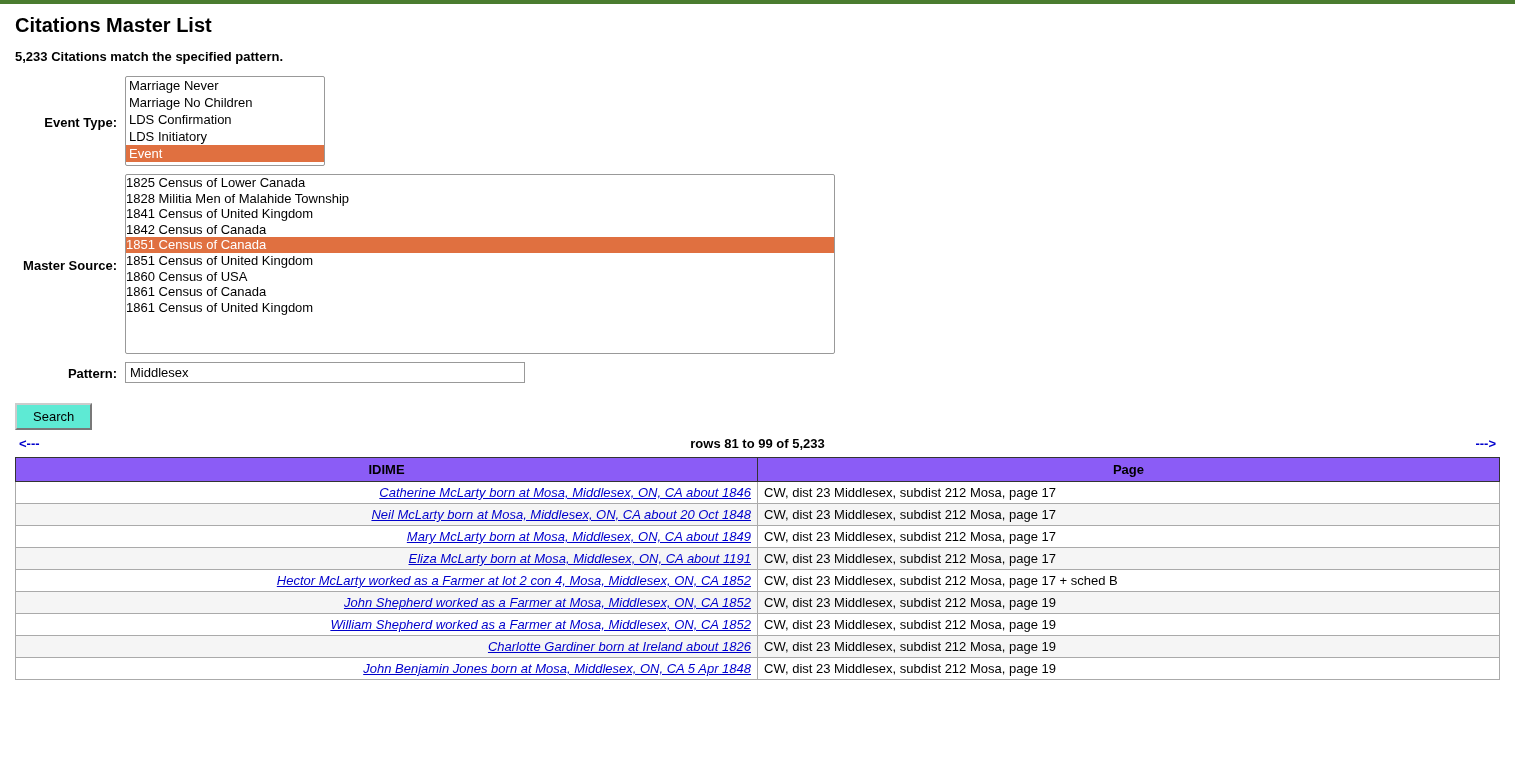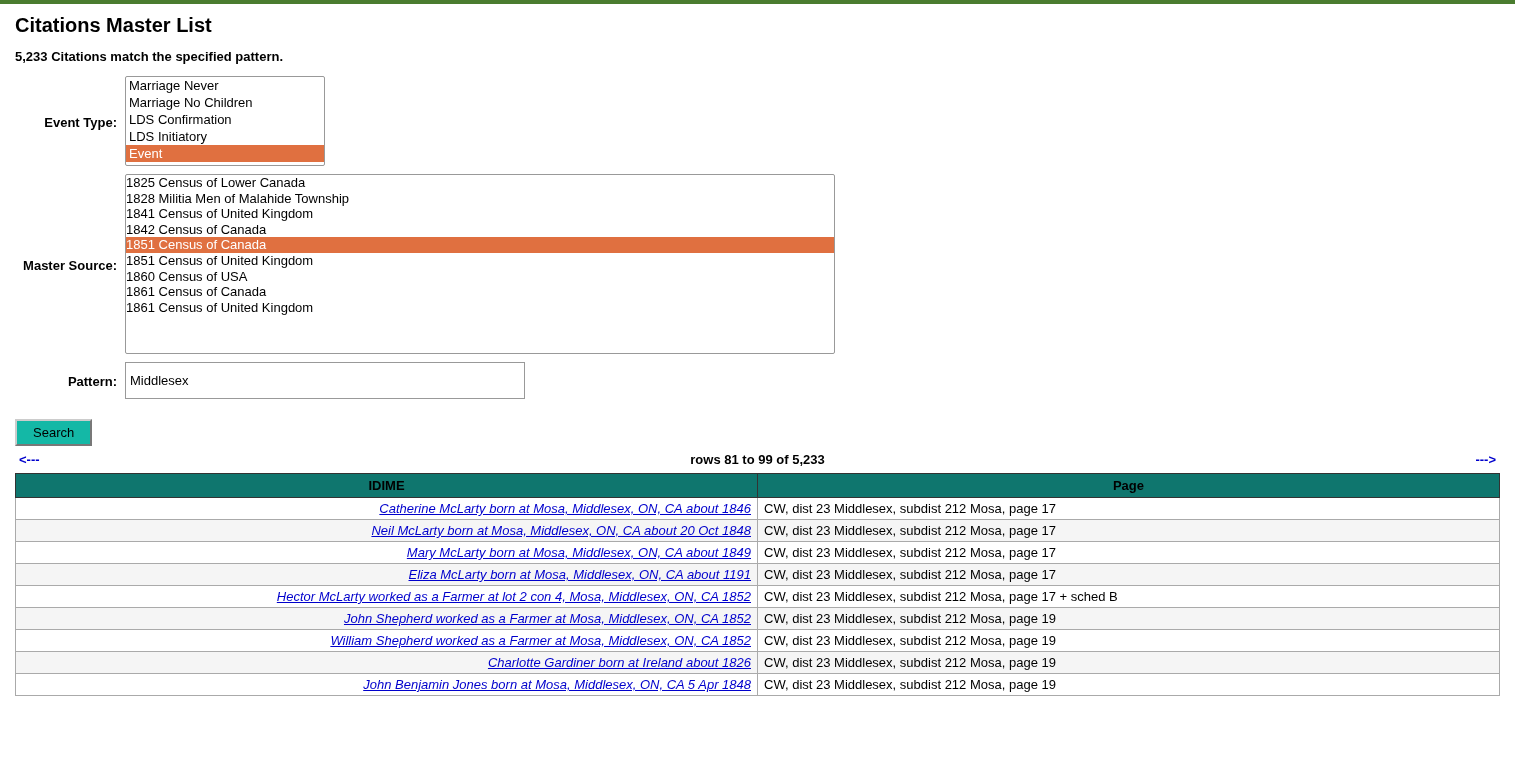--- a/index.html
+++ b/index.html
@@ -63,27 +63,27 @@
       font-size: 13px;
     }
     .master-source-select option.selected-option {
       background-color: #e07040;
       color: #fff;
     }
     .pattern-input {
       width: 400px;
       border: 1px solid #999;
       font-size: 13px;
-      padding: 10px 4px;
+      padding: 2px 4px;
     }
     .search-button {
       margin-top: 10px;
       padding: 4px 16px;
       font-size: 13px;
-      background: #14b8a6;
+      background: #5eead4;
       border: 2px outset #ccc;
       cursor: pointer;
       font-weight: normal;
     }
     .results-nav {
       display: flex;
       justify-content: space-between;
       align-items: center;
       padding: 6px 4px;
       font-size: 13px;
@@ -100,21 +100,21 @@
       text-decoration: none;
       cursor: pointer;
       font-weight: bold;
     }
     .results-table {
       width: 100%;
       border-collapse: collapse;
       border: 1px solid #333;
     }
     .results-table th {
-      background: #0f766e;
+      background: #8b5cf6;
       border: 1px solid #333;
       padding: 4px 8px;
       font-weight: bold;
       text-align: center;
     }
     .results-table td {
       border: 1px solid #aaa;
       padding: 3px 6px;
     }
     .results-table td.idime-cell {

